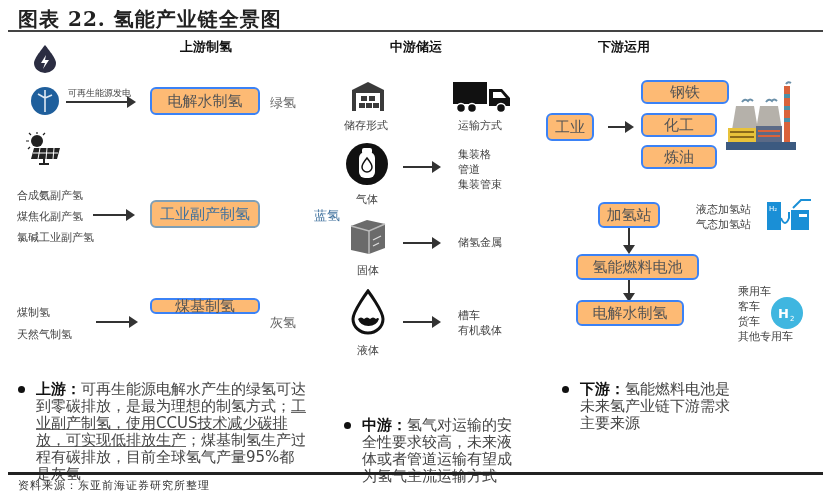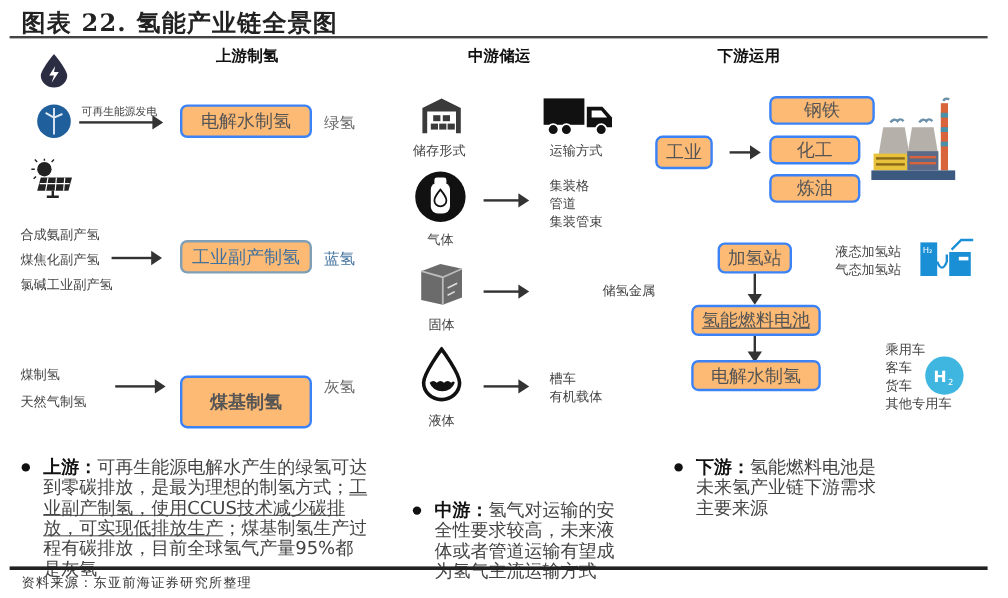--- a/index.html
+++ b/index.html
@@ -12,21 +12,21 @@
   .rule-bot { left: 8px; top: 472px; width: 815px; height: 3px; background: #222; }
   .source { left: 18px; top: 478px; font-family: "DejaVu Serif", "Liberation Serif", serif;
             font-size: 11px; color: #333; letter-spacing: 1px; }
   .sec-head { font-size: 13px; font-weight: bold; color: #111; }
   .label { font-size: 11px; color: #444; }
   .box { border: 2px solid #3b82f6; border-radius: 6px; background: #fdba74;
          display: flex; align-items: center; justify-content: center;
          font-size: 15px; color: #555; box-sizing: border-box; }
   .box.blue { border-color: #7f9fb6; color: #41729e; }
   .tag { font-size: 13px; color: #666; }
-  .tag.blue { color: #41729e; }
+  .tag.blue { color: #41729e; margin-left: 44px; }
   .arrow { height: 2px; background: #333; }
   .arrow::after { content: ""; position: absolute; right: -2px; top: -5px;
                   border-left: 9px solid #333; border-top: 6px solid transparent; border-bottom: 6px solid transparent; }
   .varrow { width: 2px; background: #333; }
   .varrow::after { content: ""; position: absolute; left: -5px; bottom: -2px;
                    border-top: 9px solid #333; border-left: 6px solid transparent; border-right: 6px solid transparent; }
   .list { font-size: 11px; color: #444; line-height: 15px; }
   .bullet { font-size: 15px; color: #444; line-height: 17px; }
   .bullet .dot { position: absolute; left: -18px; top: 5px; width: 7px; height: 7px; border-radius: 50%; background: #111; }
   .bullet b { color: #111; }
@@ -80,21 +80,21 @@
 </div>
 <div class="abs arrow" style="left:93px;top:214px;width:40px;"></div>
 <div class="abs box blue" style="left:150px;top:200px;width:110px;height:28px;">工业副产制氢</div>
 <div class="abs tag blue" style="left:270px;top:207px;">蓝氢</div>
 
 <div class="abs list" style="left:17px;top:302px;line-height:22px;">
   <div>煤制氢</div>
   <div>天然气制氢</div>
 </div>
 <div class="abs arrow" style="left:96px;top:321px;width:40px;"></div>
-<div class="abs box" style="left:150px;top:313px;width:110px;height:44px;font-weight:bold;">煤基制氢</div>
+<div class="abs box" style="left:150px;top:298px;width:110px;height:16px;">煤基制氢</div>
 <div class="abs tag" style="left:270px;top:314px;">灰氢</div>
 
 <div class="abs sec-head" style="left:390px;top:38px;">中游储运</div>
 
 <div class="abs" style="left:350px;top:80px;">
   <svg width="36" height="32" viewBox="0 0 36 32">
       <path d="M2 10 L18 2 L34 10 L34 31 L30 31 L30 13 L6 13 L6 31 L2 31Z" fill="#3a3a3a"></path>
       <rect x="11" y="16" width="6" height="5" fill="#3a3a3a"></rect>
       <rect x="19" y="16" width="6" height="5" fill="#3a3a3a"></rect>
       <rect x="9" y="23" width="6" height="5" fill="#3a3a3a"></rect>
@@ -135,21 +135,21 @@
 <div class="abs" style="left:347px;top:218px;">
   <svg width="42" height="38" viewBox="0 0 42 38">
       <path d="M4 8 L20 2 L38 6 L38 30 L22 36 L4 32Z" fill="#6b6b6b"></path>
       <path d="M4 8 L22 13 L38 6" fill="none" stroke="#bbb" stroke-width="1.5"></path>
       <path d="M22 13 L22 36" stroke="#bbb" stroke-width="1.5"></path>
       <path d="M26 22 L34 18 M26 28 L32 25" stroke="#ddd" stroke-width="1.3"></path>
     </svg>
 </div>
 <div class="abs label" style="left:357px;top:263px;">固体</div>
 <div class="abs arrow" style="left:403px;top:242px;width:36px;"></div>
-<div class="abs list" style="left:458px;top:235px;margin-left:44px;">
+<div class="abs list" style="left:458px;top:235px;">
   <div>储氢金属</div>
 </div>
 
 <div class="abs" style="left:350px;top:289px;">
   <svg width="36" height="46" viewBox="0 0 36 46">
       <path d="M18 2 C18 2 3 22 3 30 a15 14 0 0 0 30 0 C33 22 18 2 18 2Z" fill="#fff" stroke="#111" stroke-width="3"></path>
       <path d="M8 30 q3 -3 6 0 q3 -3 6 0 q3 -3 6 0 q2 -2 3 0 a11 10 0 0 1 -21 0Z" fill="#111"></path>
     </svg>
 </div>
 <div class="abs label" style="left:357px;top:343px;">液体</div>
@@ -189,21 +189,21 @@
       </g>
       <rect x="0" y="62" width="70" height="8" fill="#3c5a80"></rect>
       <path d="M16 22 q3-4 6-1 q2-3 5 0" stroke="#6a8fa8" stroke-width="2" fill="none"></path>
       <path d="M40 22 q3-4 6-1 q2-3 5 0" stroke="#6a8fa8" stroke-width="2" fill="none"></path>
       <path d="M60 4 q2-3 5-1" stroke="#6a8fa8" stroke-width="2" fill="none"></path>
     </svg>
 </div>
 
 <div class="abs box" style="left:598px;top:202px;width:62px;height:26px;">加氢站</div>
 <div class="abs varrow" style="left:628px;top:228px;height:24px;"></div>
-<div class="abs box" style="left:576px;top:254px;width:108px;height:26px;text-decoration:underline;">氢能燃料电池</div>
+<div class="abs box" style="left:576px;top:254px;width:123px;height:26px;">氢能燃料电池</div>
 <div class="abs varrow" style="left:628px;top:280px;height:20px;"></div>
 <div class="abs box" style="left:576px;top:300px;width:108px;height:26px;">电解水制氢</div>
 
 <div class="abs list" style="left:696px;top:202px;">
   <div>液态加氢站</div>
   <div>气态加氢站</div>
 </div>
 <div class="abs" style="left:765px;top:196px;">
   <svg width="50" height="36" viewBox="0 0 50 36">
       <rect x="2" y="6" width="14" height="28" fill="#1a8fd6"></rect>

